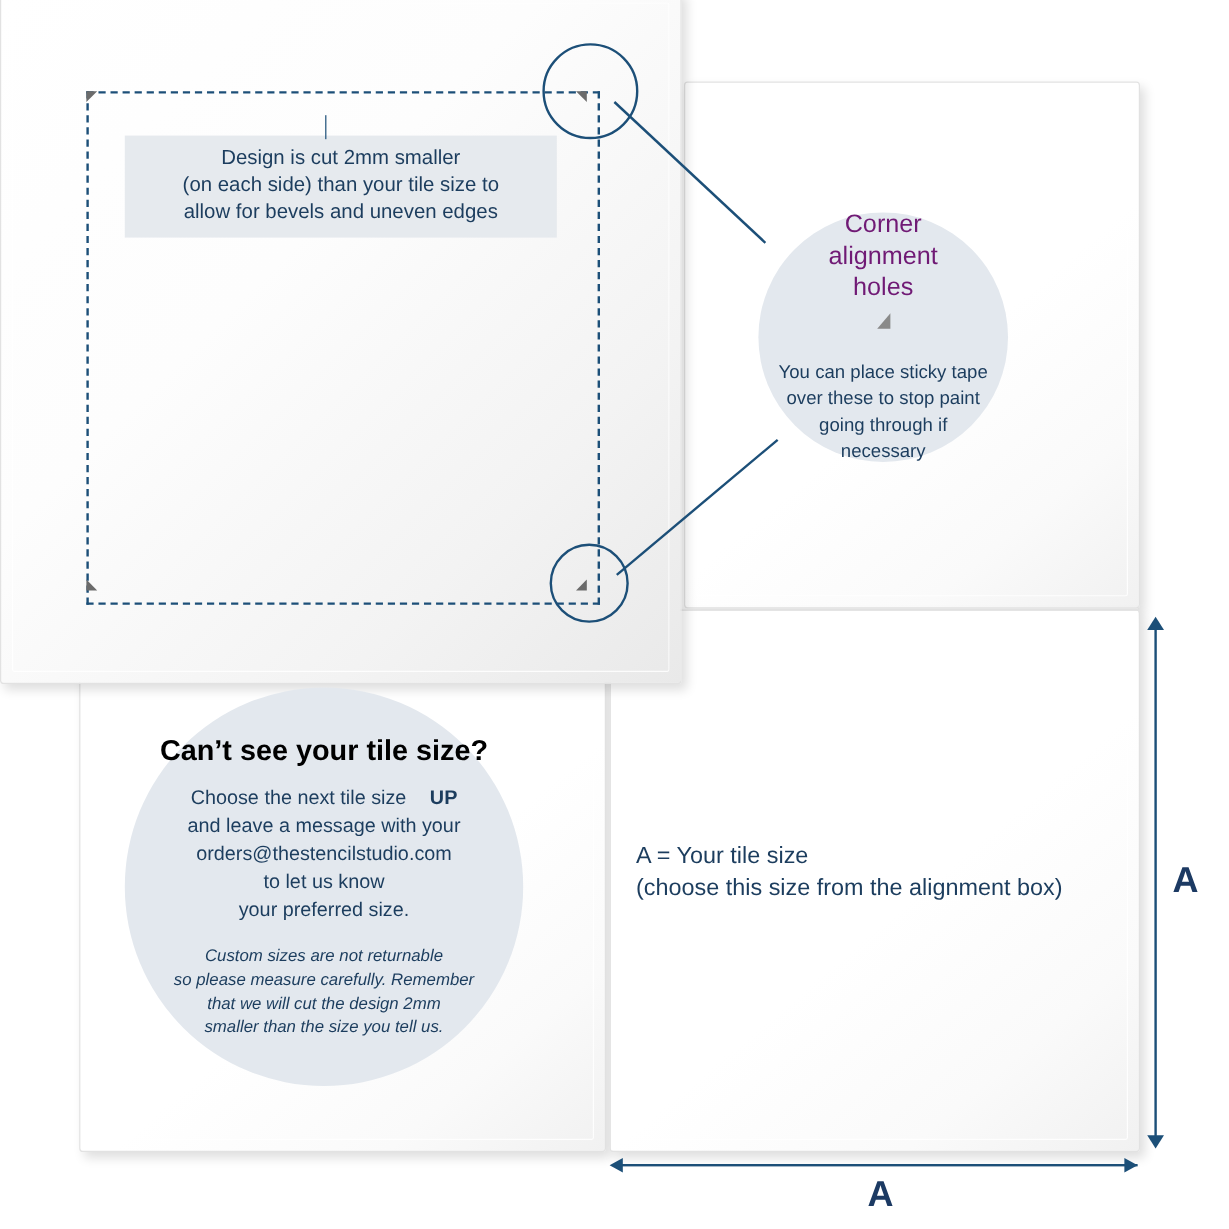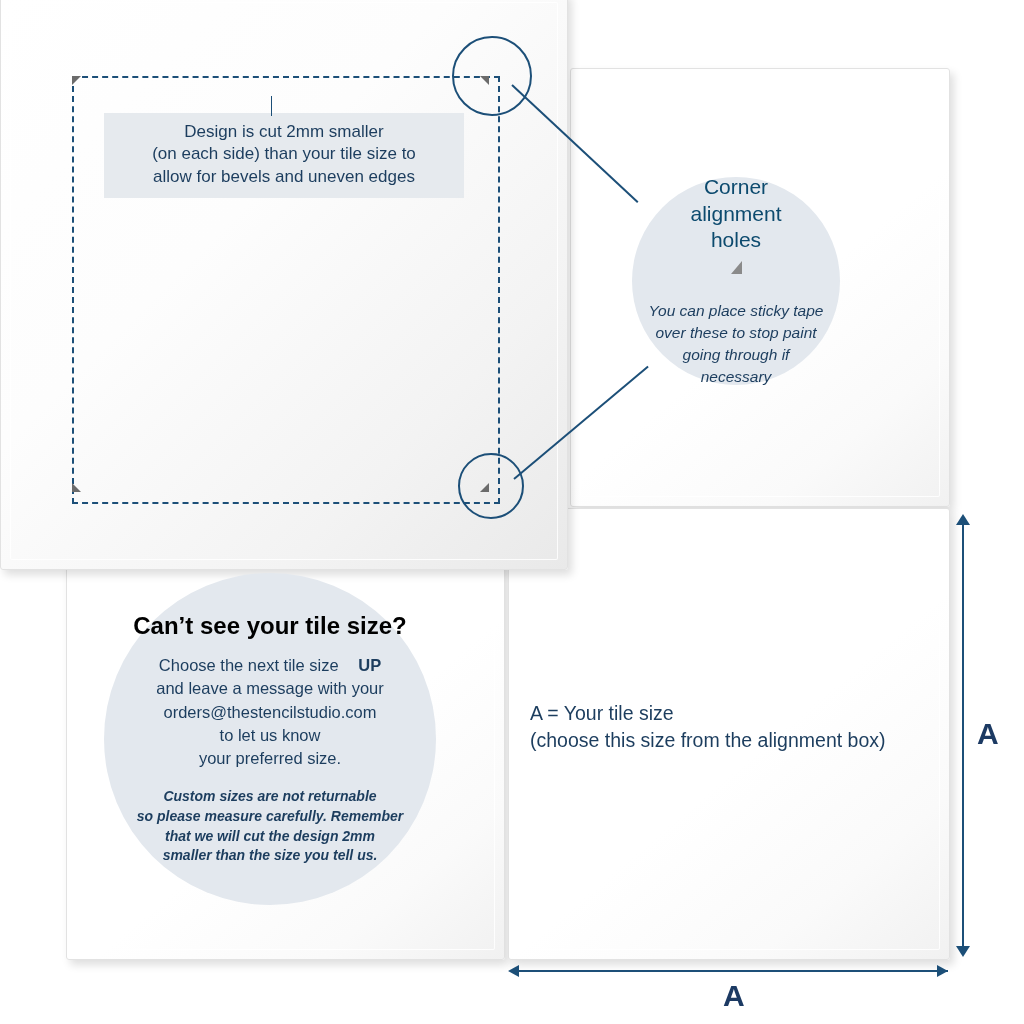--- a/index.html
+++ b/index.html
@@ -116,32 +116,31 @@
     text-align: center;
     z-index: 10;
   }
   #bubble-corner {
     left: 632px; top: 177px;
     width: 208px; height: 208px;
   }
   #bubble-corner .title {
     font-size: 21px;
     line-height: 1.28;
-    color: #0c4a6e;
+    color: #701a75;
   }
   #bubble-corner .arrow {
     margin: 7px 0 6px;
     width: 0; height: 0;
     border-style: solid;
     border-width: 0 0 13px 11px;
     border-color: transparent transparent #8a8a8a transparent;
   }
   #bubble-corner .sub {
     font-size: 15.5px;
-    font-style: italic;
     line-height: 1.42;
     color: #1c3d5e;
     width: 180px;
     margin-top: 20px;
   }
 
   #bubble-size {
     left: 104px; top: 573px;
     width: 332px; height: 332px;
     padding: 0 14px;
@@ -158,21 +157,20 @@
     line-height: 1.42;
     color: #1c3d5e;
   }
   #bubble-size .body b { font-weight: bold; padding-left: 15px; }
   #bubble-size .fineprint {
     margin-top: 16px;
     font-size: 14px;
     font-style: italic;
     line-height: 1.42;
     color: #1c3d5e;
-    font-weight: bold;
   }
 
   
   #size-label {
     position: absolute;
     left: 530px; top: 700px;
     width: 400px;
     font-size: 19.5px;
     line-height: 1.38;
     color: #1c3d5e;

